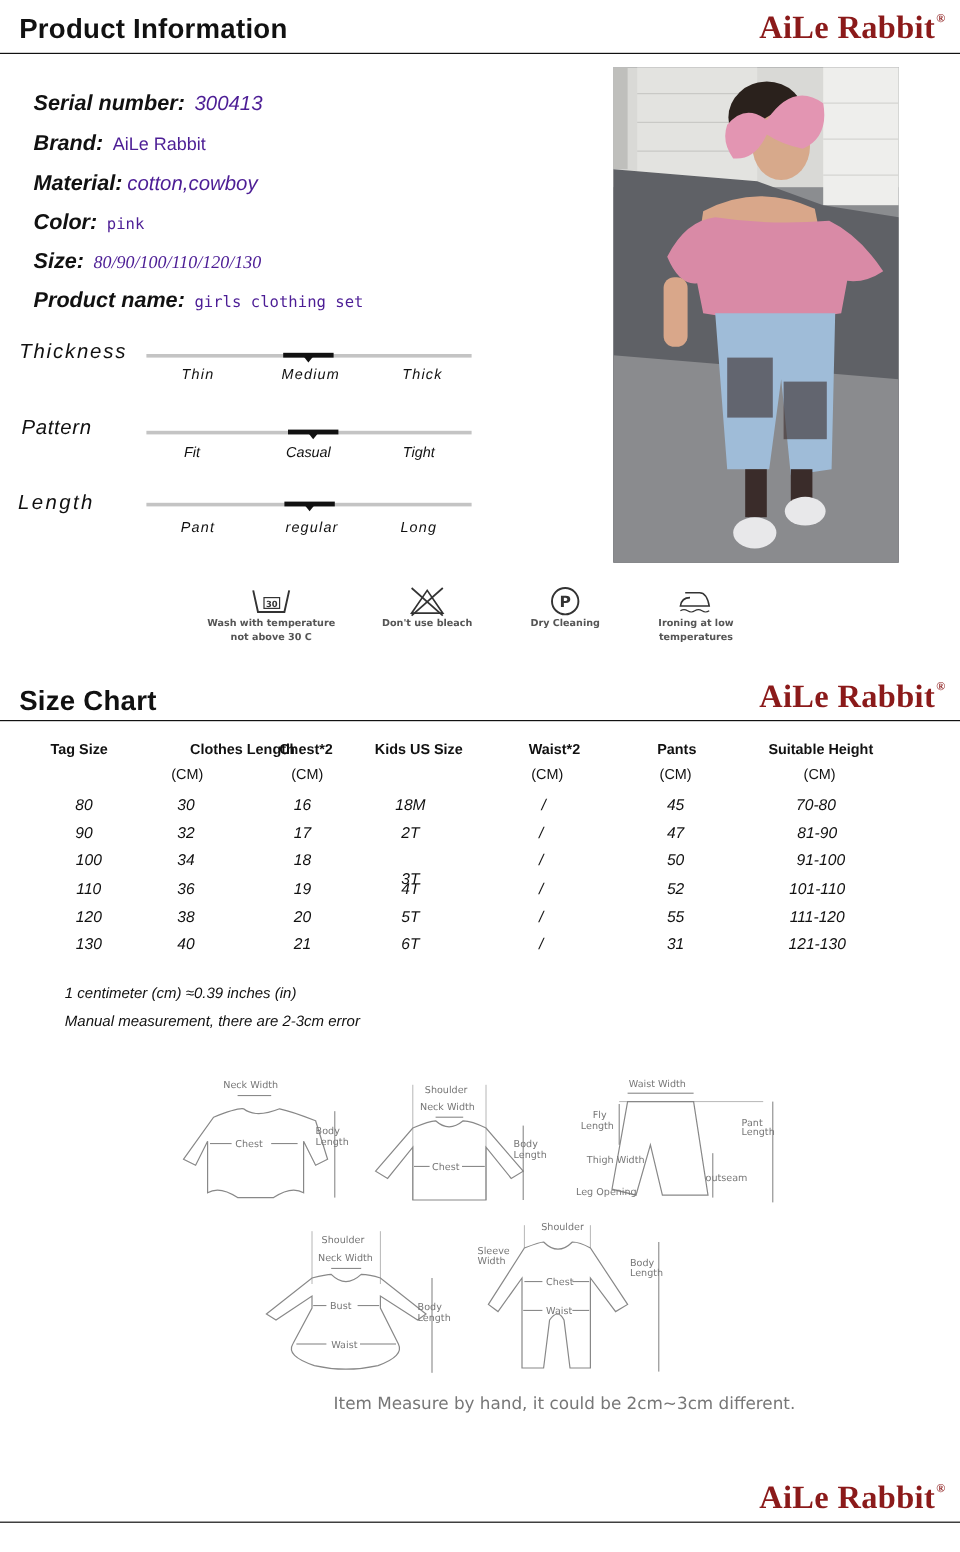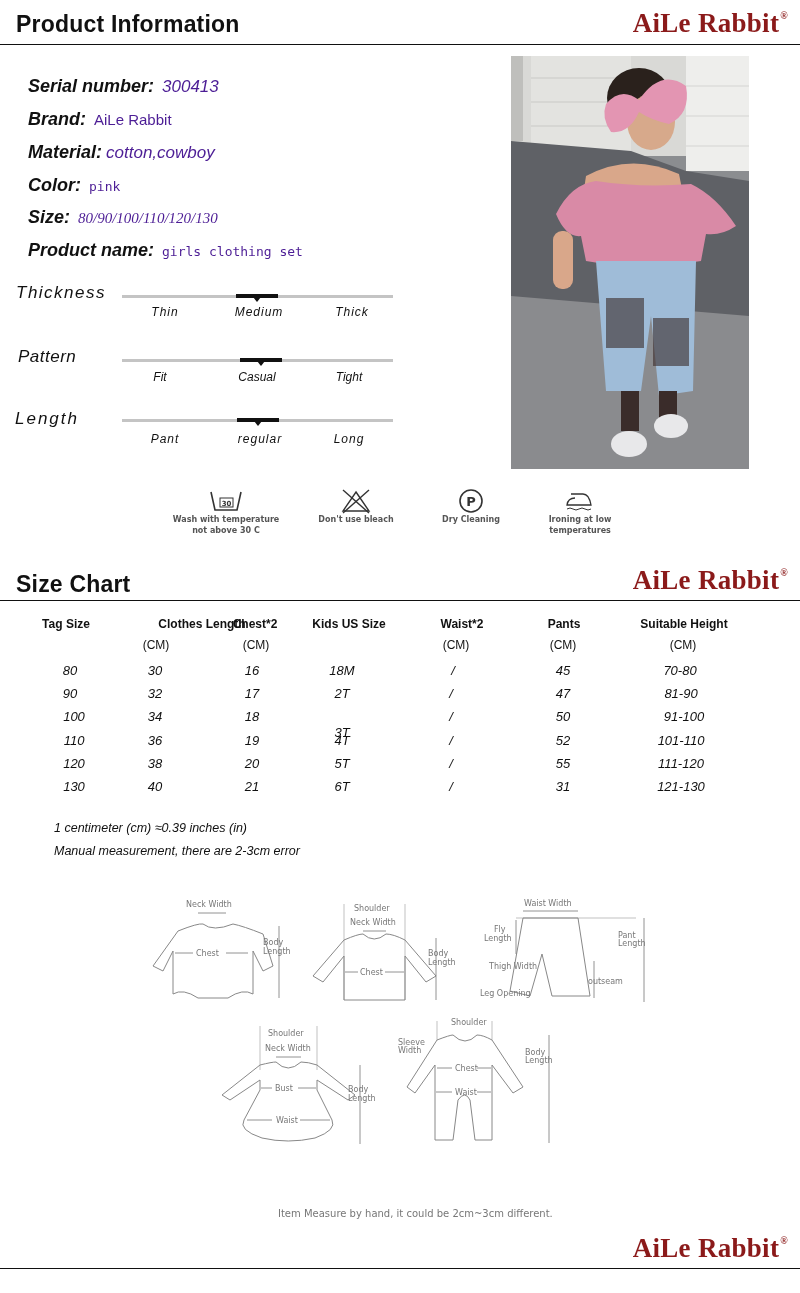--- a/index.html
+++ b/index.html
@@ -31,21 +31,21 @@
   .care-icon { display: block; margin: 0 auto; height: 26px; }
   .care-text { display: block; font-family: "DejaVu Sans", sans-serif; font-weight: bold; font-size: 8px; color: #555; line-height: 10px; margin-top: 1px; }
 
   .th { position: absolute; font-family: "Liberation Sans", sans-serif; font-weight: bold; font-size: 12px; color: #111; white-space: nowrap; transform: translateX(-50%); }
   .td { position: absolute; font-family: "Liberation Sans", sans-serif; font-style: italic; font-size: 13px; color: #111; white-space: nowrap; transform: translateX(-50%); }
   .note { position: absolute; left: 54px; font-family: "Liberation Sans", sans-serif; font-style: italic; font-size: 12.5px; color: #111; }
 
   .diagram { position: absolute; }
   .diagram svg { display: block; }
   .dtext { font-family: "DejaVu Sans", sans-serif; font-size: 8px; fill: #777; }
-  .measure-note { position: absolute; left: 278px; top: 1162px; font-family: "DejaVu Sans", sans-serif; font-size: 10px; color: #777; margin-top: 46px; }
+  .measure-note { position: absolute; left: 278px; top: 1162px; font-family: "DejaVu Sans", sans-serif; font-size: 14px; color: #777; }
 </style>
 </head>
 <body>
 
 <div class="section-header" style="top:0; height:45px;">
   <span class="section-title" style="top:11px;">Product Information</span>
   <span class="brand-logo" style="top:8px;"><span>AiLe Rabbit</span><sup>®</sup></span>
 </div>
 
 <div class="info-row" style="top:76px;">

